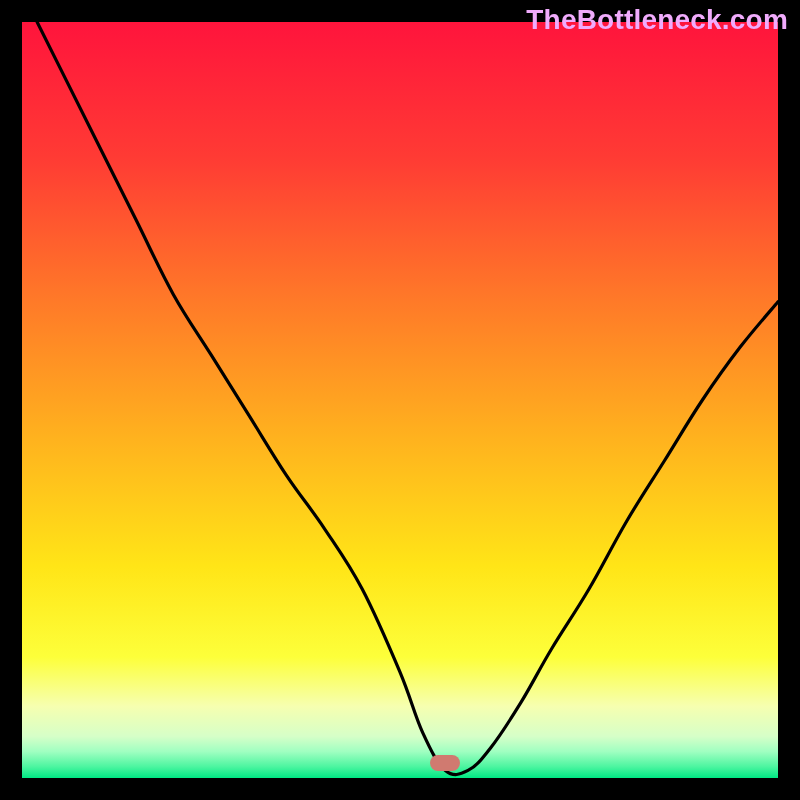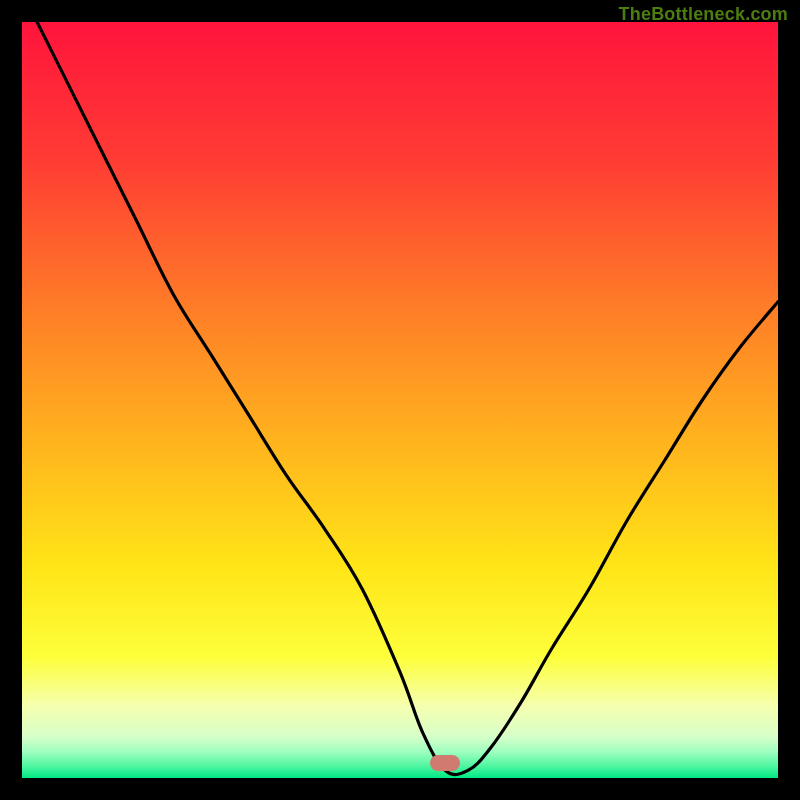--- a/index.html
+++ b/index.html
@@ -14,22 +14,22 @@
   .frame {
     position: relative;
     width: 800px;
     height: 800px;
     background: #000;
   }
   .watermark {
     position: absolute;
     top: 4px;
     right: 12px;
-    color: #4d7c0f;
-    font-size: 18px;
+    color: #f0abfc;
+    font-size: 28px;
     font-weight: 600;
     letter-spacing: 0.2px;
     z-index: 10;
   }
   .plot-outer {
     position: absolute;
     left: 22px;
     top: 22px;
     width: 756px;
     height: 756px;

